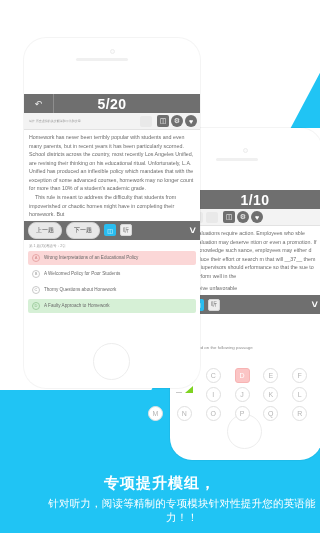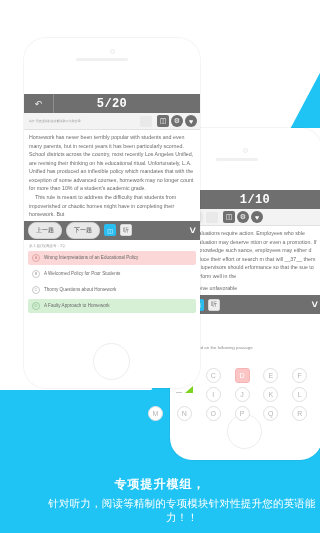--- a/index.html
+++ b/index.html
@@ -115,24 +115,23 @@
     display: flex;
     align-items: center;
     justify-content: center;
     border-right: 1px solid #8e8e8e;
     font-size: 9px;
     color: #efefef;
   }
   .titlebar .page-counter {
     flex: 1;
     text-align: center;
-    font-size: 12px;
+    font-size: 14px;
     font-weight: bold;
     letter-spacing: 0.4px;
-    font-family: Liberation Mono, monospace;
   }
   .titlebar-right .page-counter { padding-right: 0; }
 
   
   .subbar {
     background: #f3f3f3;
     height: 17px;
     display: flex;
     align-items: center;
     padding: 0 3px;
@@ -305,21 +304,21 @@
   
   .marketing {
     position: absolute;
     left: 0;
     bottom: 8px;
     width: 320px;
     text-align: center;
     color: #ffffff;
   }
   .marketing .headline {
-    font-size: 12px;
+    font-size: 15px;
     font-weight: bold;
     letter-spacing: 1px;
     margin-bottom: 4px;
   }
   .marketing .subline {
     font-size: 10.5px;
     letter-spacing: 0.2px;
     margin-left: 44px;
   }
 </style>

